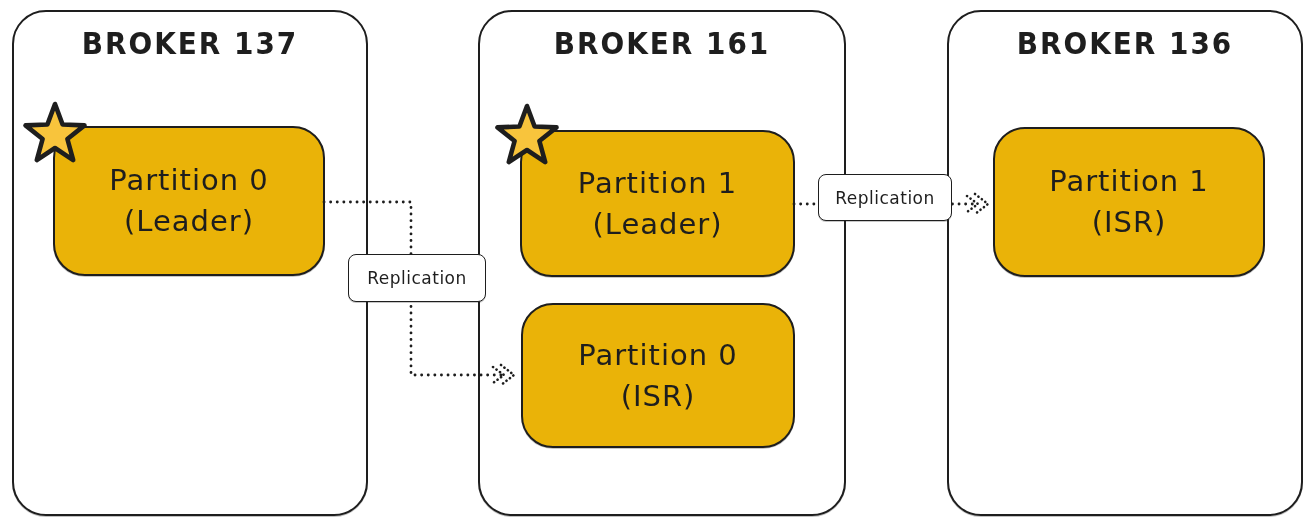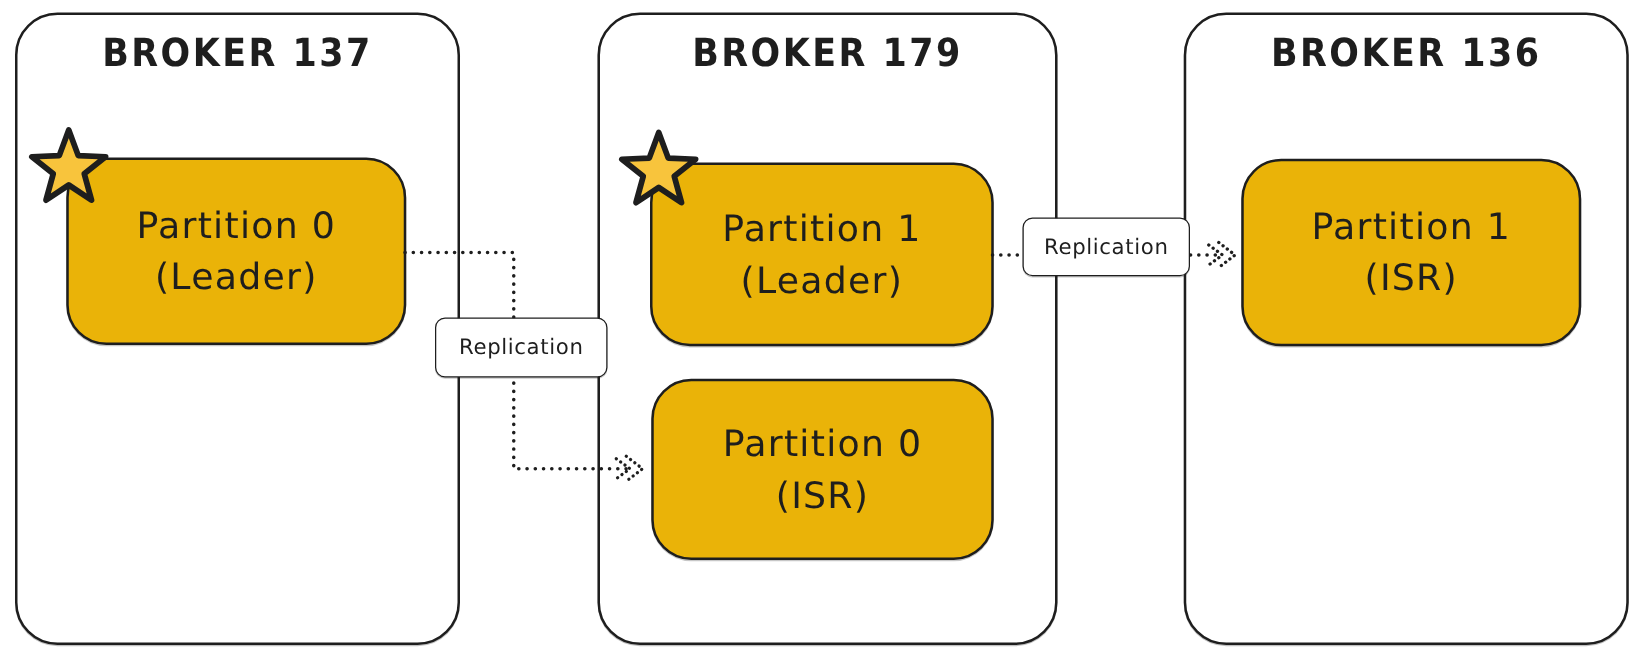--- a/index.html
+++ b/index.html
@@ -81,21 +81,21 @@
 </head>
 <body>
 
 <div class="canvas">
 
   <div class="broker" style="left:12px; top:10px; width:352px; height:502px;">
     <div class="broker-title">BROKER 137</div>
   </div>
 
   <div class="broker" style="left:478px; top:10px; width:364px; height:502px;">
-    <div class="broker-title">BROKER 179</div>
+    <div class="broker-title">BROKER 161</div>
   </div>
 
   <div class="broker" style="left:947px; top:10px; width:352px; height:502px;">
     <div class="broker-title">BROKER 136</div>
   </div>
 
   <div class="partition" style="left:53px; top:126px; width:268px; height:146px;">
     <div class="pline">Partition 0</div>
     <div class="pline">(Leader)</div>
   </div>

